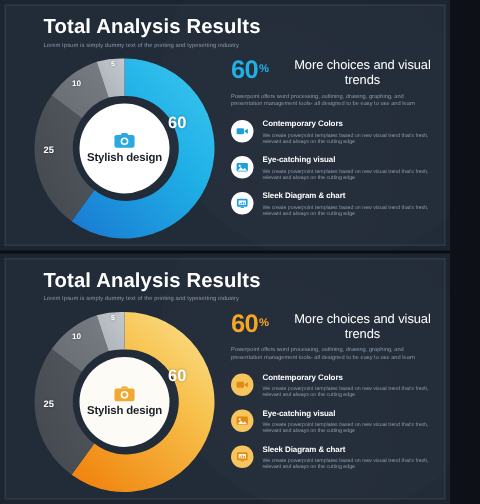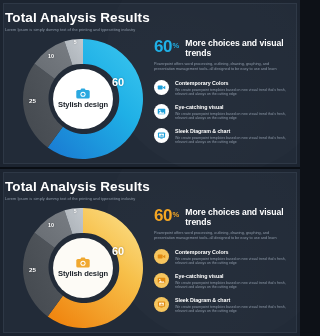--- a/index.html
+++ b/index.html
@@ -41,21 +41,21 @@
     right: -40px;
     top: -60px;
     width: 230px;
     height: 230px;
     border-radius: 50%;
     background: radial-gradient(circle at 30% 70%, rgba(255,255,255,0.020), rgba(255,255,255,0));
     pointer-events: none;
   }
   .header {
     position: absolute;
-    left: 1px;
+    left: 25px;
     top: 6px;
     right: 8px;
   }
   .title {
     font-size: 13.5px;
     font-weight: bold;
     color: #ffffff;
     letter-spacing: 0.1px;
     line-height: 15px;
     white-space: nowrap;
@@ -133,26 +133,27 @@
   }
   .stat-pct {
     font-size: 7.5px;
     font-weight: bold;
     line-height: 9px;
     margin-left: 0.5px;
     margin-top: 3px;
   }
   .stat-heading {
     font-size: 8.6px;
-    font-weight: bold;
+    font-weight: normal;
     color: #ffffff;
     line-height: 10.2px;
     margin-left: 6px;
     margin-top: -0.5px;
     letter-spacing: -0.05px;
+    text-align: center;
   }
   .lead-text {
     font-size: 3.8px;
     color: #8d99a8;
     line-height: 5.2px;
     margin-top: 4px;
     width: 132px;
   }
   .feature-list {
     margin-top: 7px;

